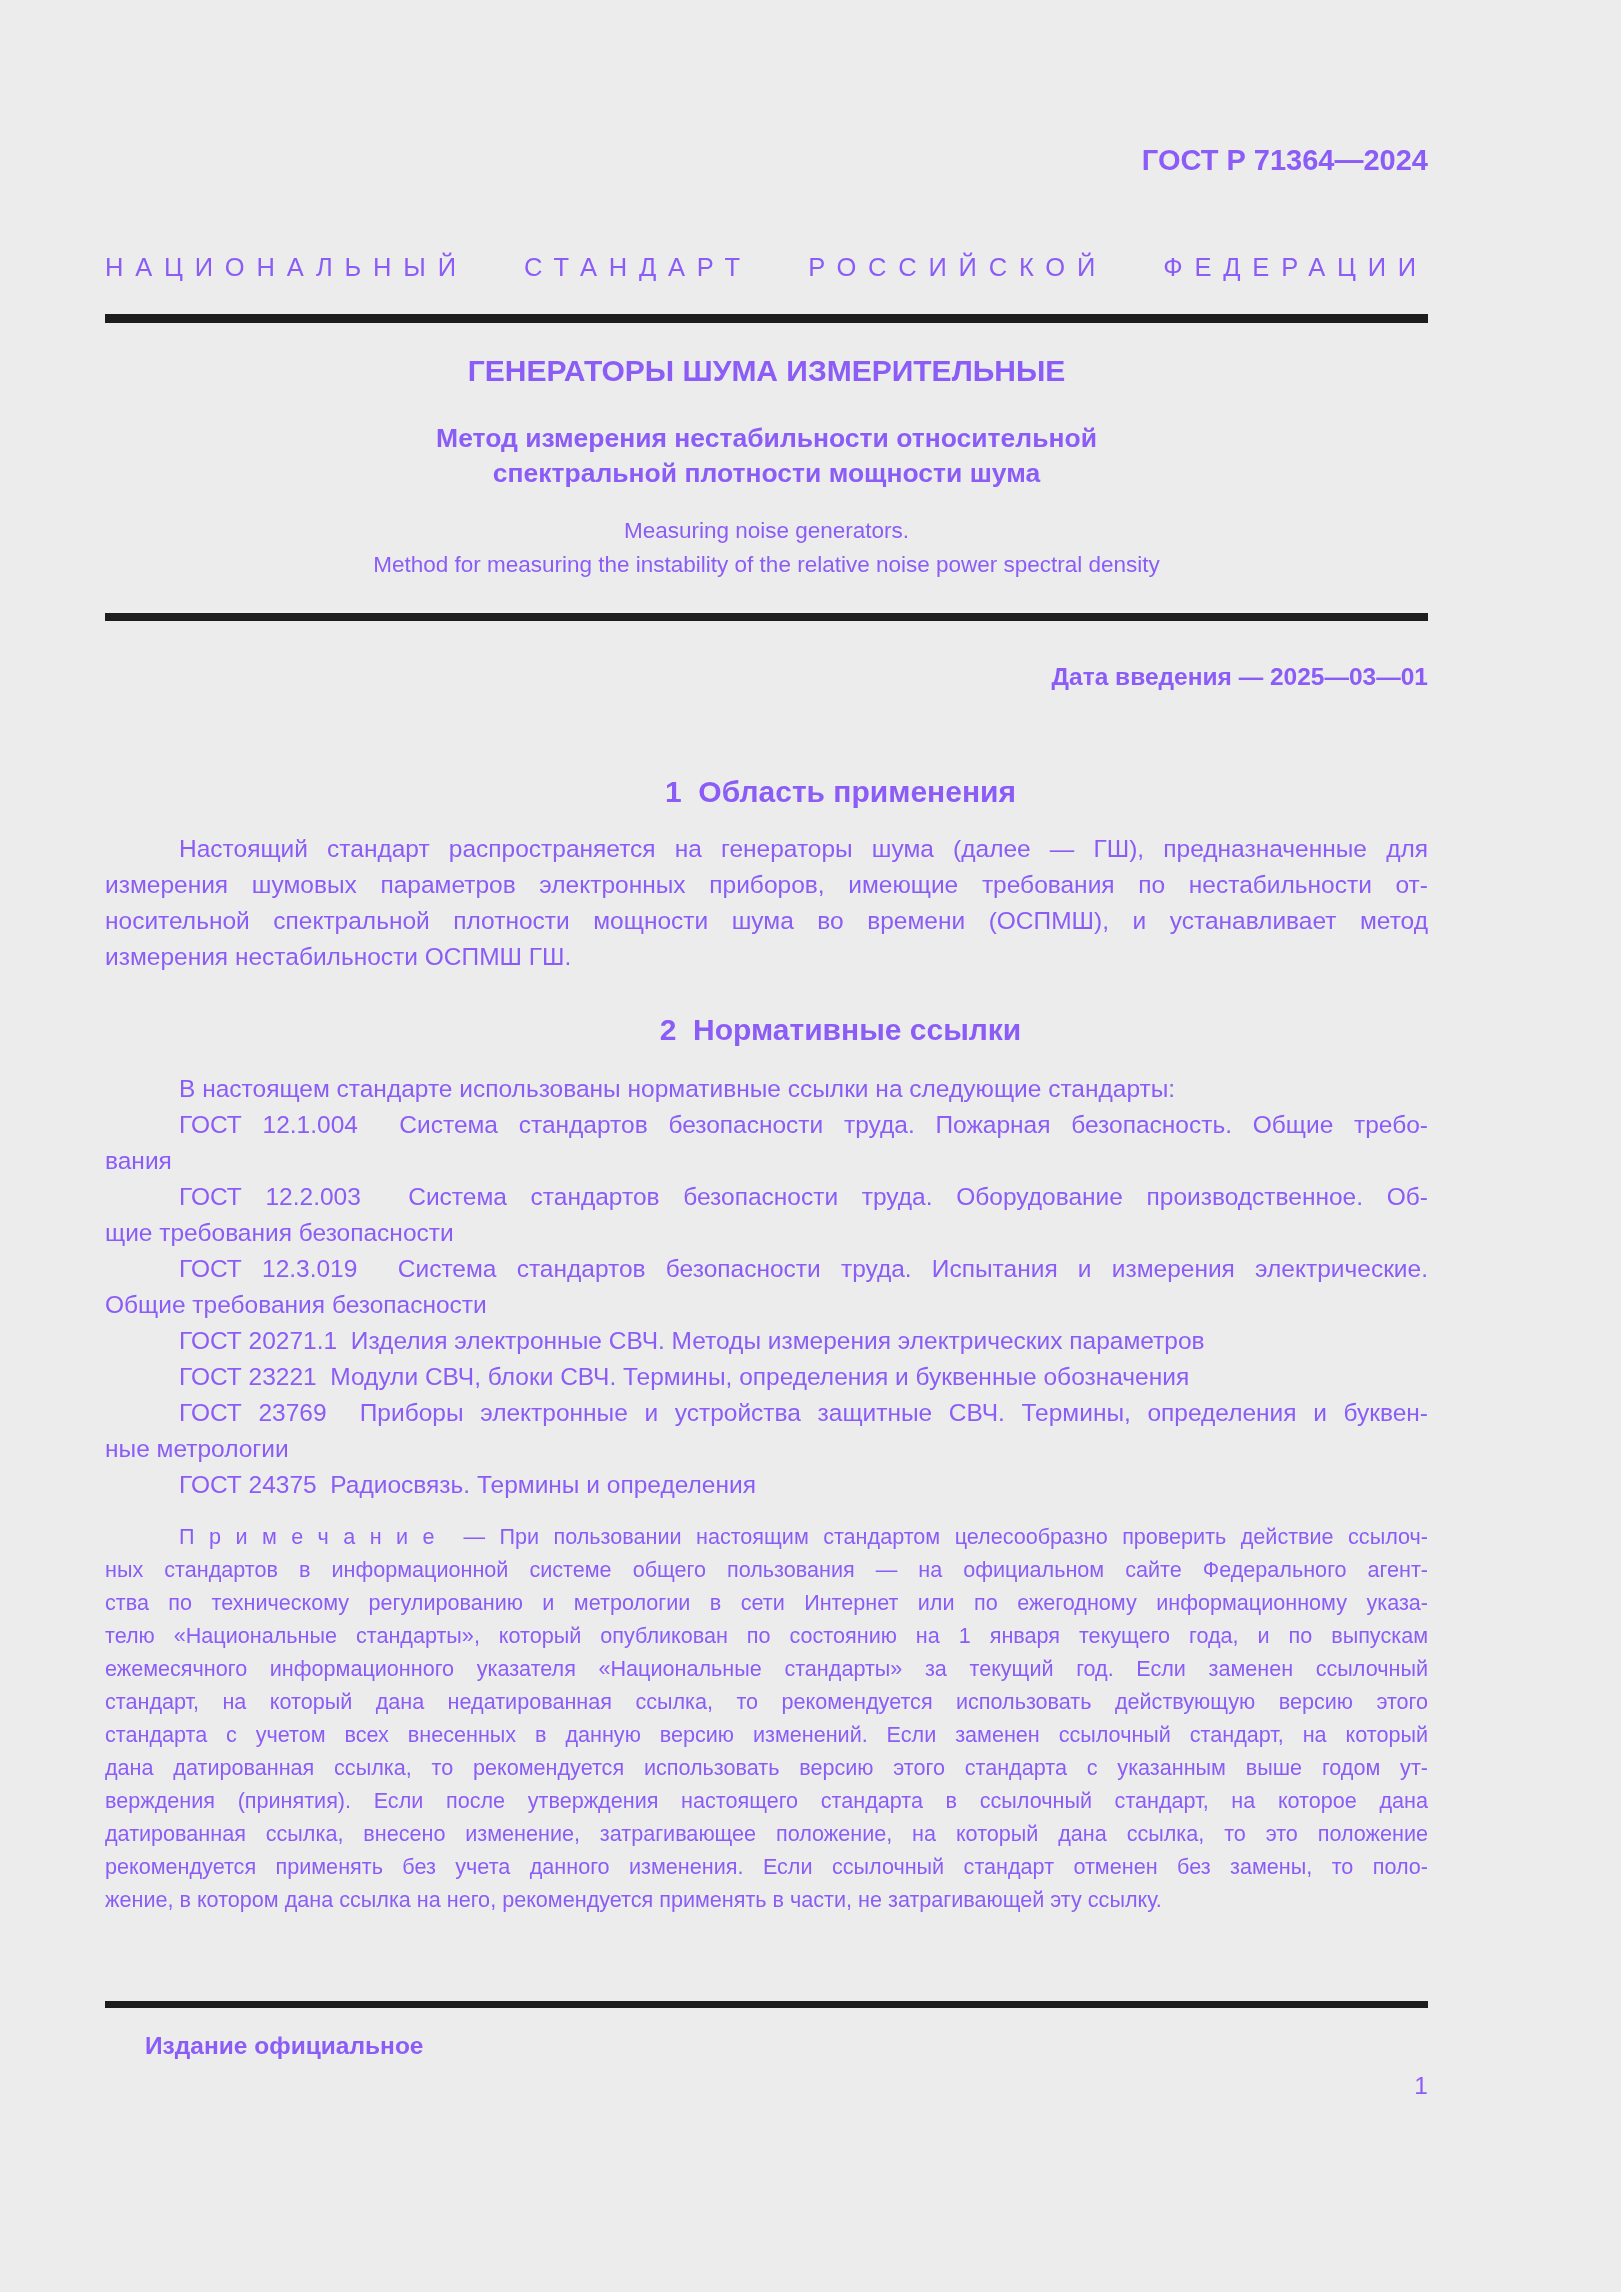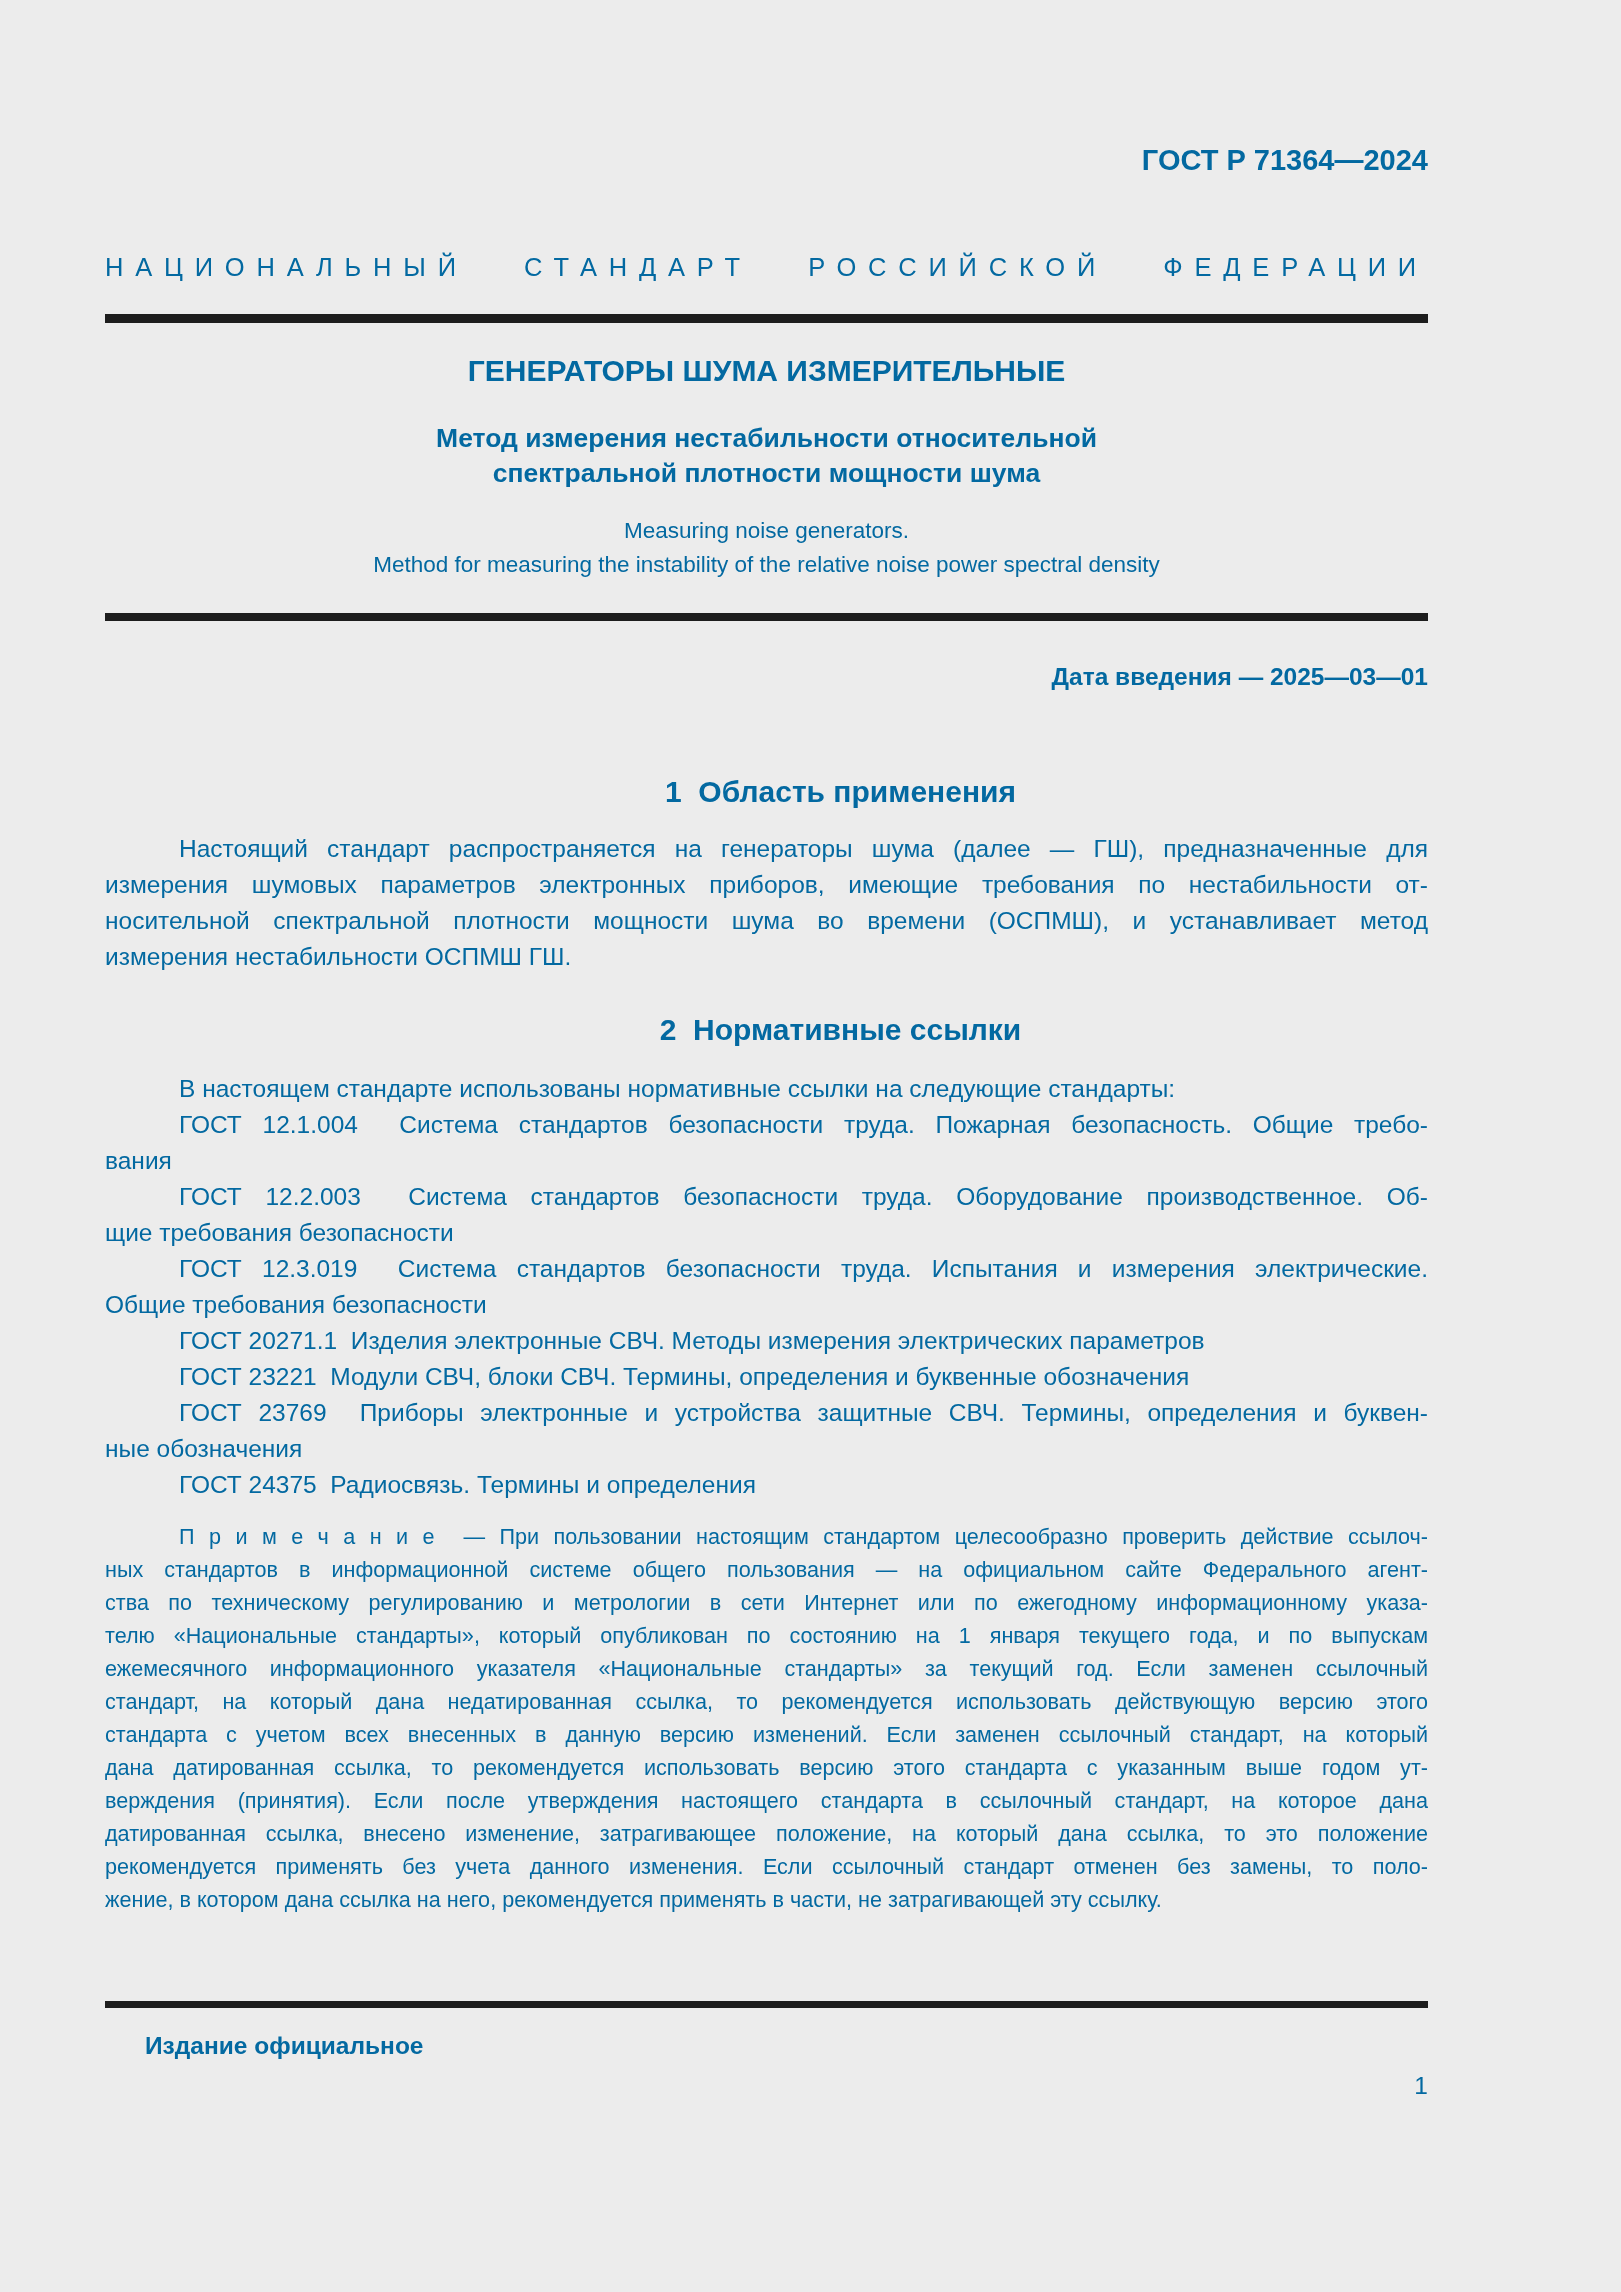--- a/index.html
+++ b/index.html
@@ -7,21 +7,21 @@
     padding: 0;
     background: #ececec;
     overflow: hidden;
   }
   .page {
     position: relative;
     width: 1621px;
     height: 2293px;
     background: #ececec;
     font-family: "Liberation Sans", sans-serif;
-    color: #0369a1;
+    color: #8b5cf6;
   }
   .abs {
     position: absolute;
     left: 105px;
     width: 1323px;
   }
   .code {
     top: 143px;
     font-size: 29px;
     font-weight: bold;
@@ -164,21 +164,21 @@
         <div>Общие требования безопасности</div>
       </div>
     <div class="para just">
         <div>ГОСТ 20271.1&nbsp; Изделия электронные СВЧ. Методы измерения электрических параметров</div>
       </div>
     <div class="para just">
         <div>ГОСТ 23221&nbsp; Модули СВЧ, блоки СВЧ. Термины, определения и буквенные обозначения</div>
       </div>
     <div class="para just">
         <div class="jl">ГОСТ 23769&nbsp; Приборы электронные и устройства защитные СВЧ. Термины, определения и буквен-</div>
-        <div>ные обозначения</div>
+        <div>ные метрологии</div>
       </div>
     <div class="para just">
         <div>ГОСТ 24375&nbsp; Радиосвязь. Термины и определения</div>
       </div>
   </div>
 
   <div class="abs note para just">
       <div class="jl">П р и м е ч а н и е&nbsp; — При пользовании настоящим стандартом целесообразно проверить действие ссылоч-</div>
       <div class="jl">ных стандартов в информационной системе общего пользования — на официальном сайте Федерального агент-</div>
       <div class="jl">ства по техническому регулированию и метрологии в сети Интернет или по ежегодному информационному указа-</div>

